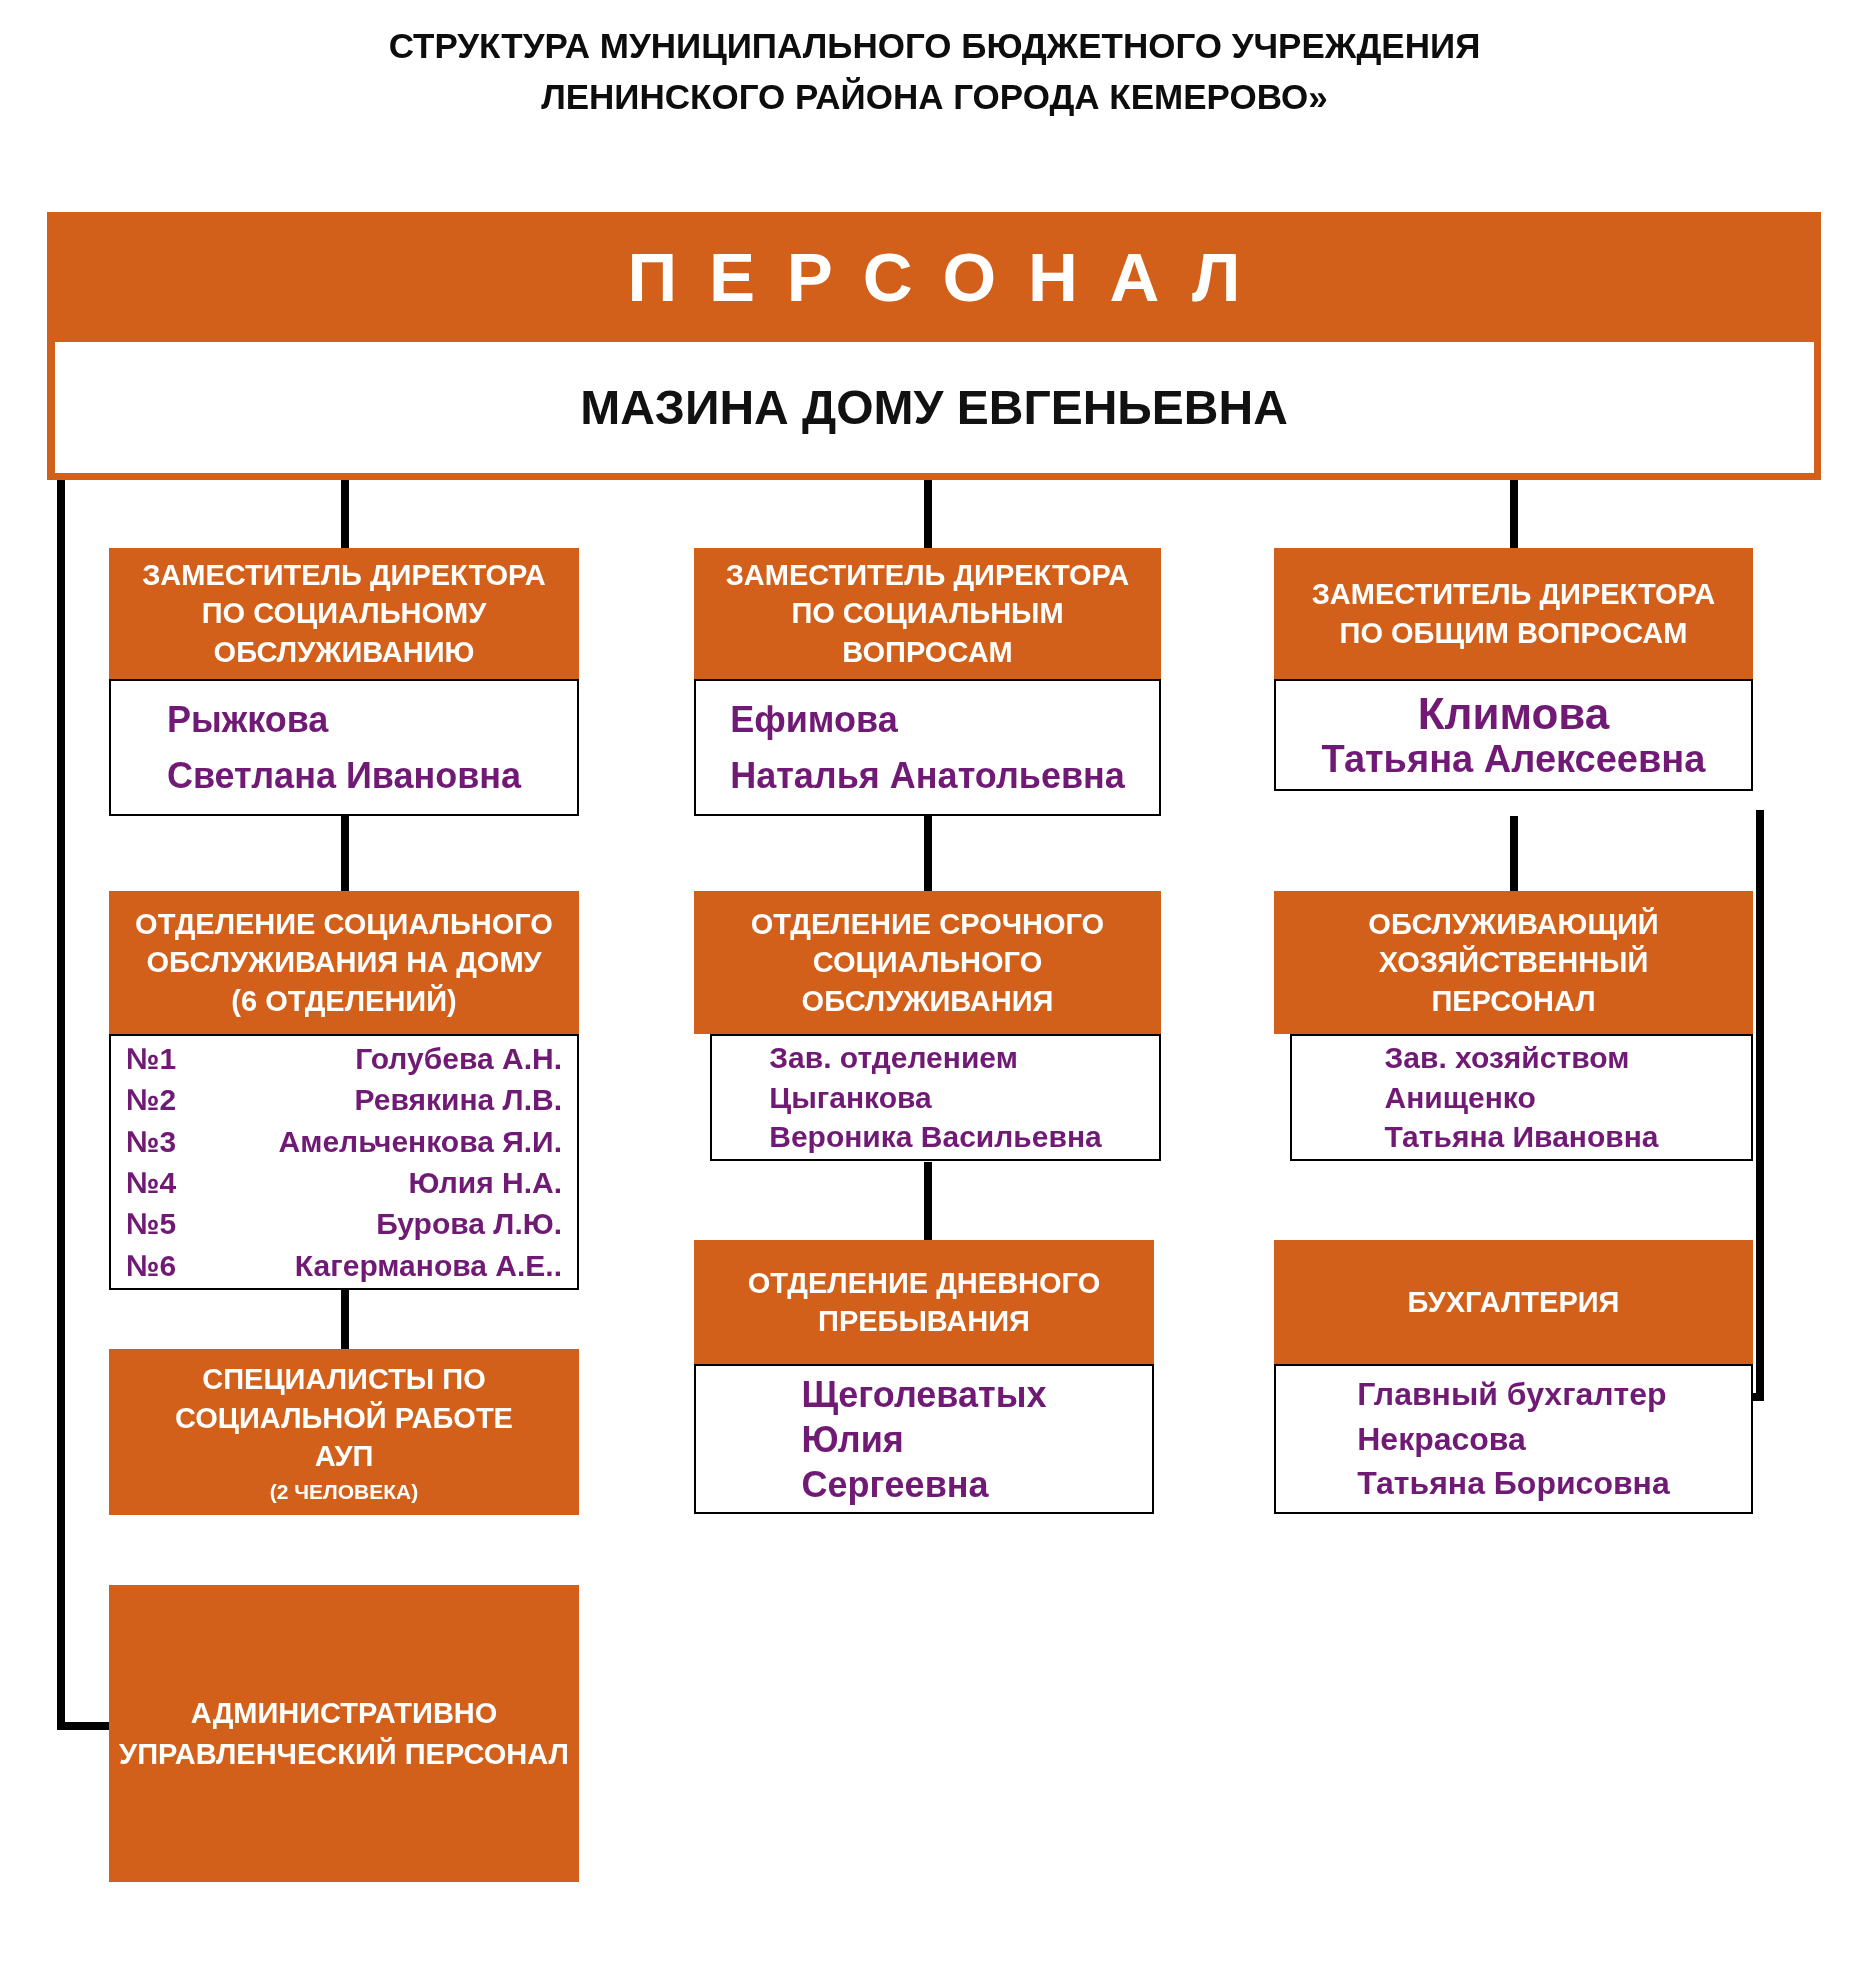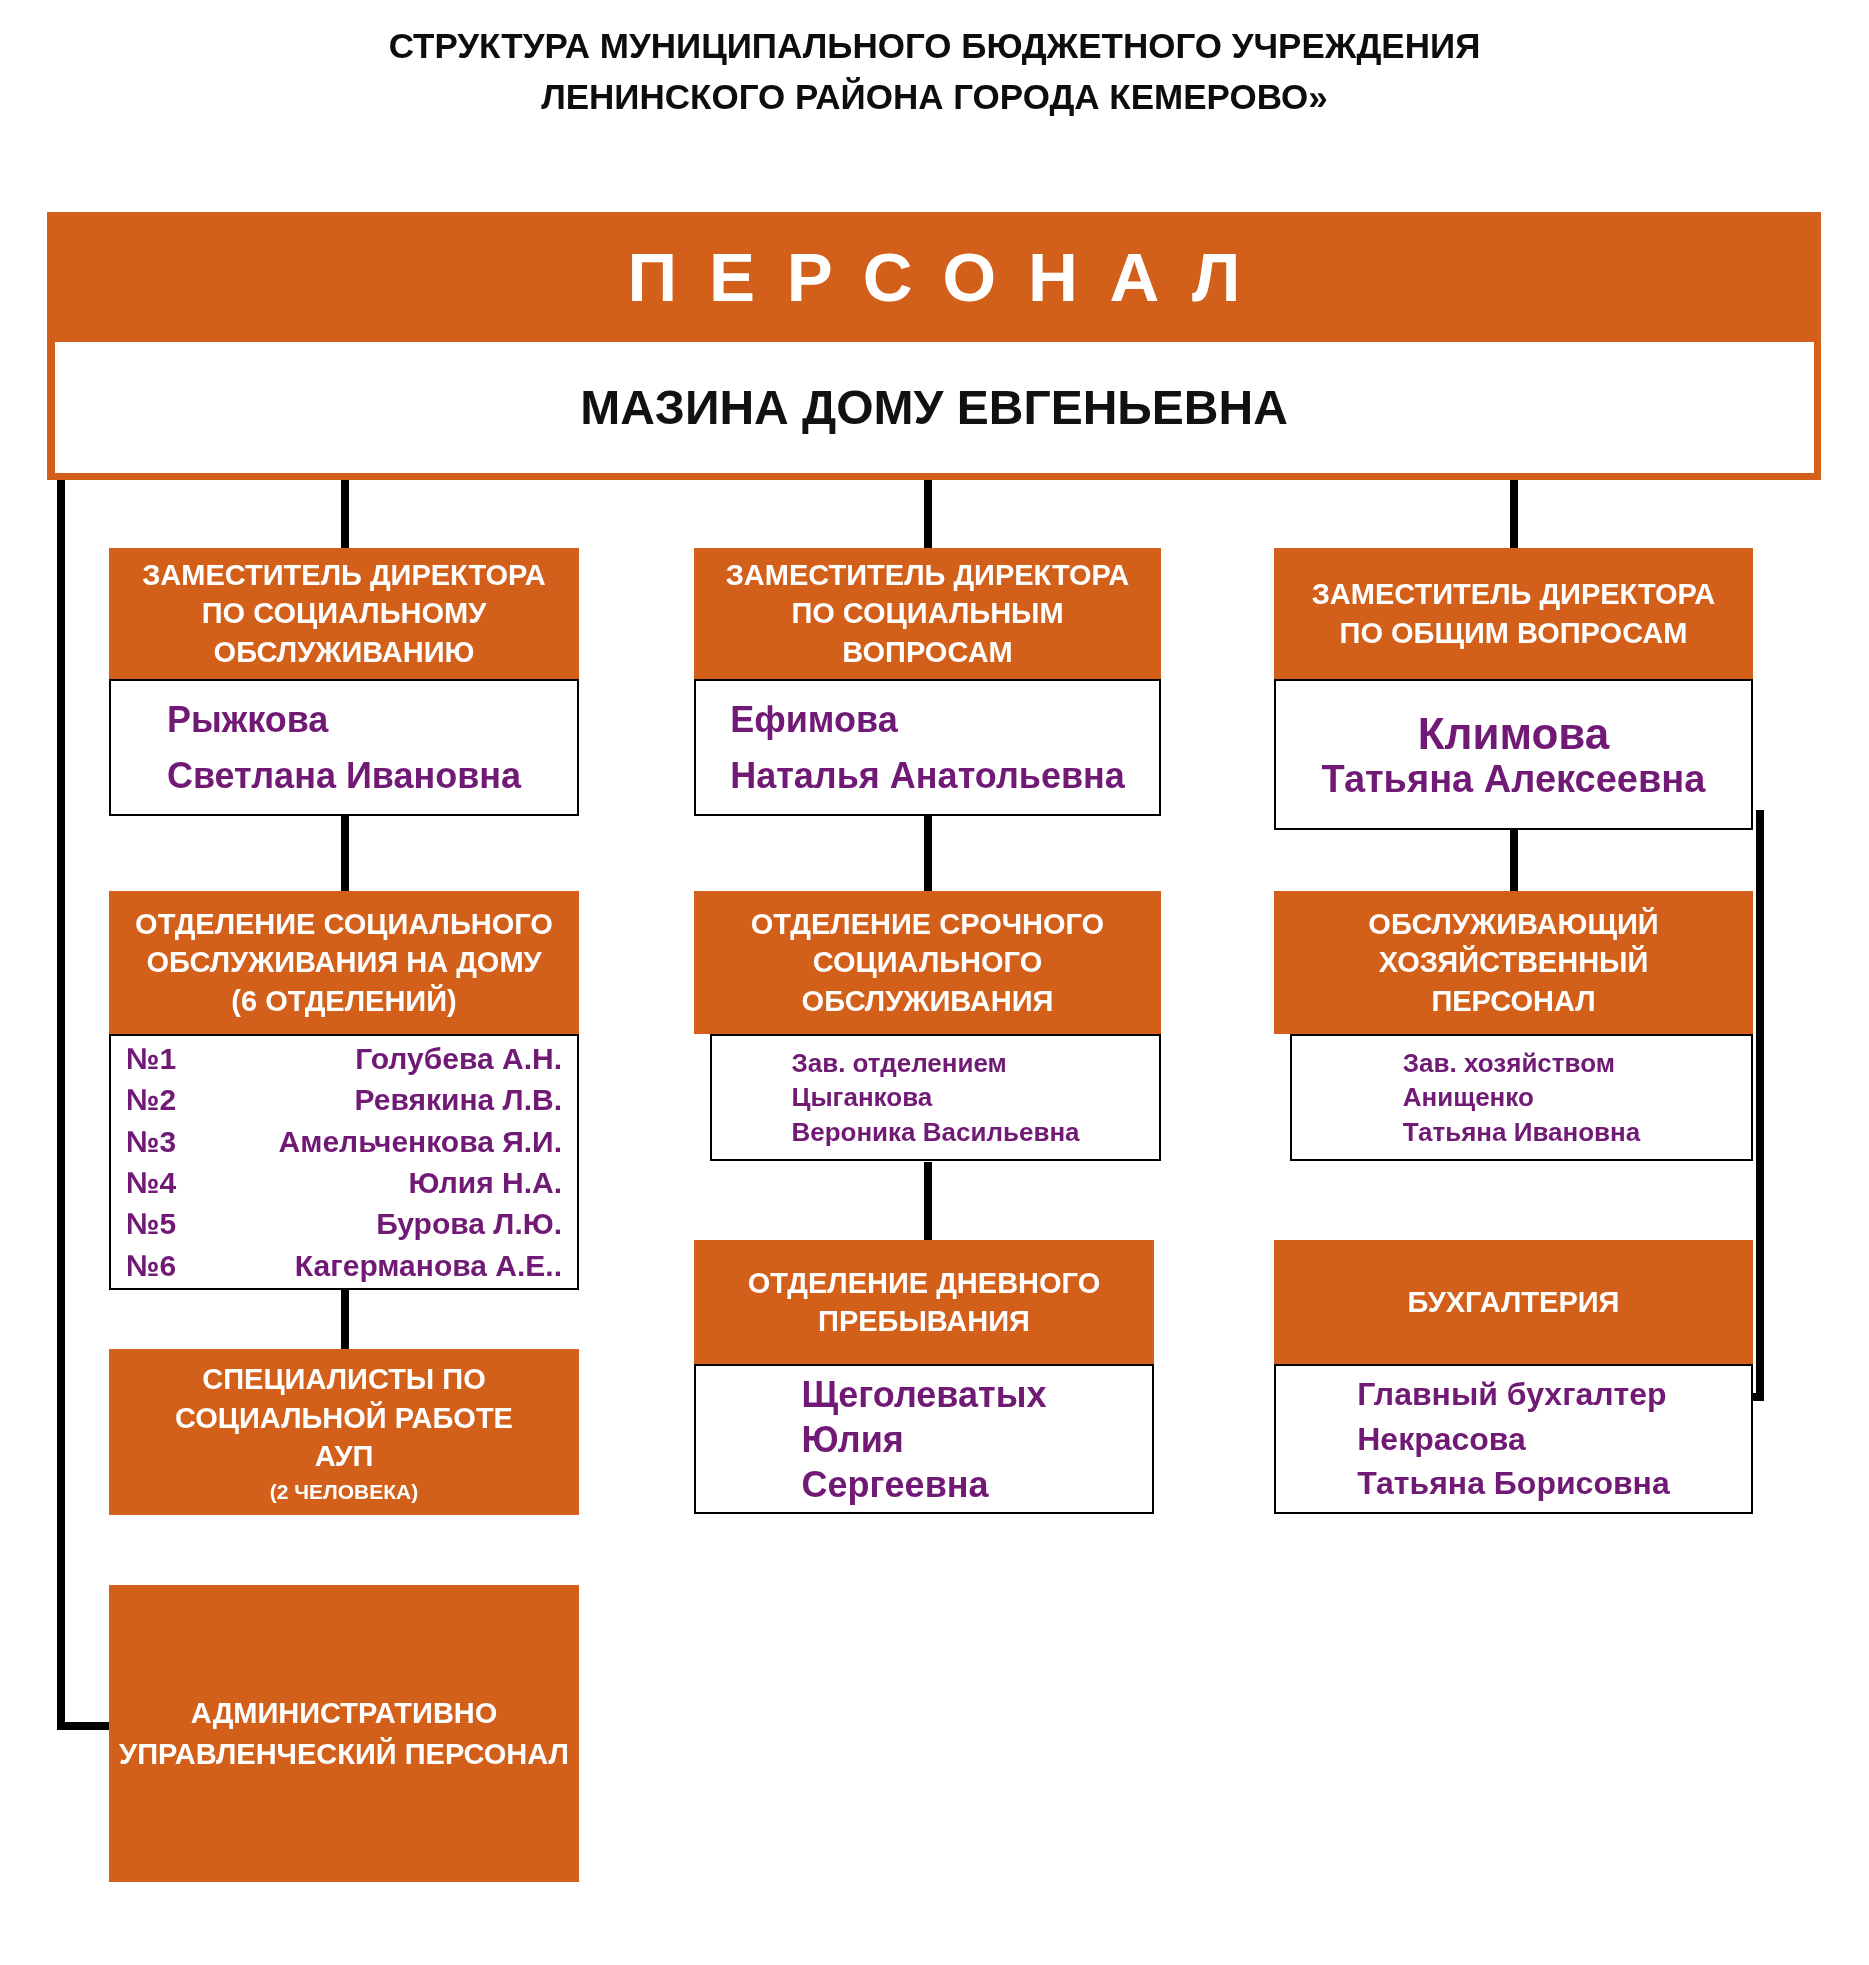--- a/index.html
+++ b/index.html
@@ -36,21 +36,21 @@
     background:var(--orange); color:#ffffff; text-align:center;
     font-size:29px; line-height:1.32; display:flex; align-items:center;
     justify-content:center; white-space:pre-line; padding:6px 10.6px;
   }
   .box-body {
     background:#ffffff; border:2.3px solid #000; color:#701a75; text-align:left;
     white-space:pre-line; display:flex; flex-direction:column; align-items:center;
     justify-content:center; padding:4.5px 10.6px;
   }
   .name-lg   { font-size:36px; line-height:1.55; }
-  .staff     { font-size:26px; line-height:1.33;margin-left:16px; }
+  .staff     { font-size:30px; line-height:1.33;margin-left:16px; }
   .day-name  { font-size:36px; line-height:1.25; }
   .acct-name { font-size:32px; line-height:1.4; }
 
   .list { justify-content:center; padding:7.5px 0; }
   .unit-row {
     display:flex; justify-content:space-between; width:100%;
     padding:0 15px; font-size:30px; line-height:1.38;
   }
 
   .orange-solid {
@@ -165,21 +165,21 @@
     <div class="box-head" style="height:124px;">ОТДЕЛЕНИЕ ДНЕВНОГО
 ПРЕБЫВАНИЯ</div>
     <div class="box-body day-name" style="height:150px;">Щеголеватых
 Юлия
 Сергеевна</div>
   </div>
 
   <div class="box" style="left:1274px; top:548px; width:479px;">
     <div class="box-head" style="height:131px;">ЗАМЕСТИТЕЛЬ ДИРЕКТОРА
 ПО ОБЩИМ ВОПРОСАМ</div>
-    <div class="box-body" style="height:151px;">
+    <div class="box-body" style="height:112px;">
       <div class="dep3-line1">Климова</div>
       <div class="dep3-line2">Татьяна Алексеевна</div>
     </div>
   </div>
 
   <div class="box" style="left:1274px; top:891px; width:479px;">
     <div class="box-head" style="height:143px;">ОБСЛУЖИВАЮЩИЙ
 ХОЗЯЙСТВЕННЫЙ
 ПЕРСОНАЛ</div>
     <div class="box-body staff" style="height:127px;">Зав. хозяйством

